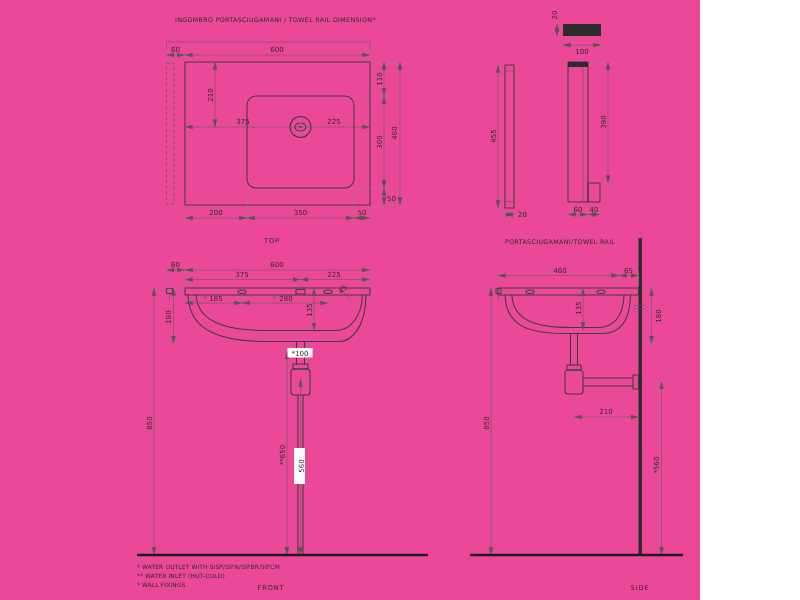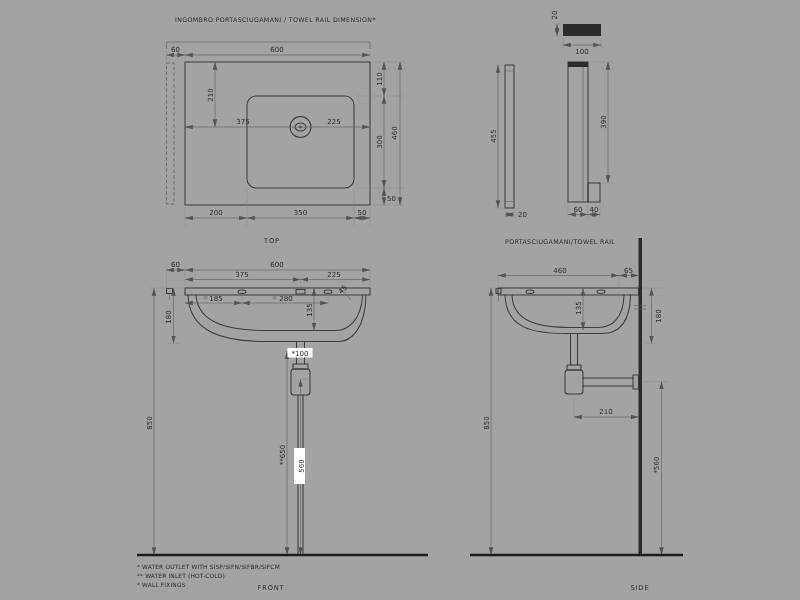--- a/index.html
+++ b/index.html
@@ -1,16 +1,16 @@
 <!DOCTYPE html>
 <html><head>
 <meta charset="utf-8">
 <style>
   html,body{margin:0;padding:0;background:#ffffff}
-  .page{width:800px;height:600px;background:#a3a3a3;overflow:hidden;font-family:"DejaVu Sans","Liberation Sans",sans-serif}
+  .page{width:700px;height:600px;background:#ec4899;overflow:hidden;font-family:"DejaVu Sans","Liberation Sans",sans-serif}
   svg text{font-family:"DejaVu Sans","Liberation Sans",sans-serif;fill:#2b2b2b}
   .o{fill:none;stroke:#3d3d3d;stroke-width:1.05;stroke-linejoin:round;stroke-linecap:round}
   .of{fill:#2c2c2c;stroke:none}
   .d{fill:none;stroke:#5a5a5a;stroke-width:0.55}
   .x{fill:none;stroke:#8a8a8a;stroke-width:0.45}
   .dsh{fill:none;stroke:#5a5a5a;stroke-width:0.7;stroke-dasharray:3.5,2.2}
   .fl{stroke:#1e1e1e;stroke-width:2.6}
   .wm{fill:#ffffff;stroke:none}
   .t7{font-size:7px;text-anchor:middle}
   .t6{font-size:6.3px;letter-spacing:0.35px;text-anchor:start}

